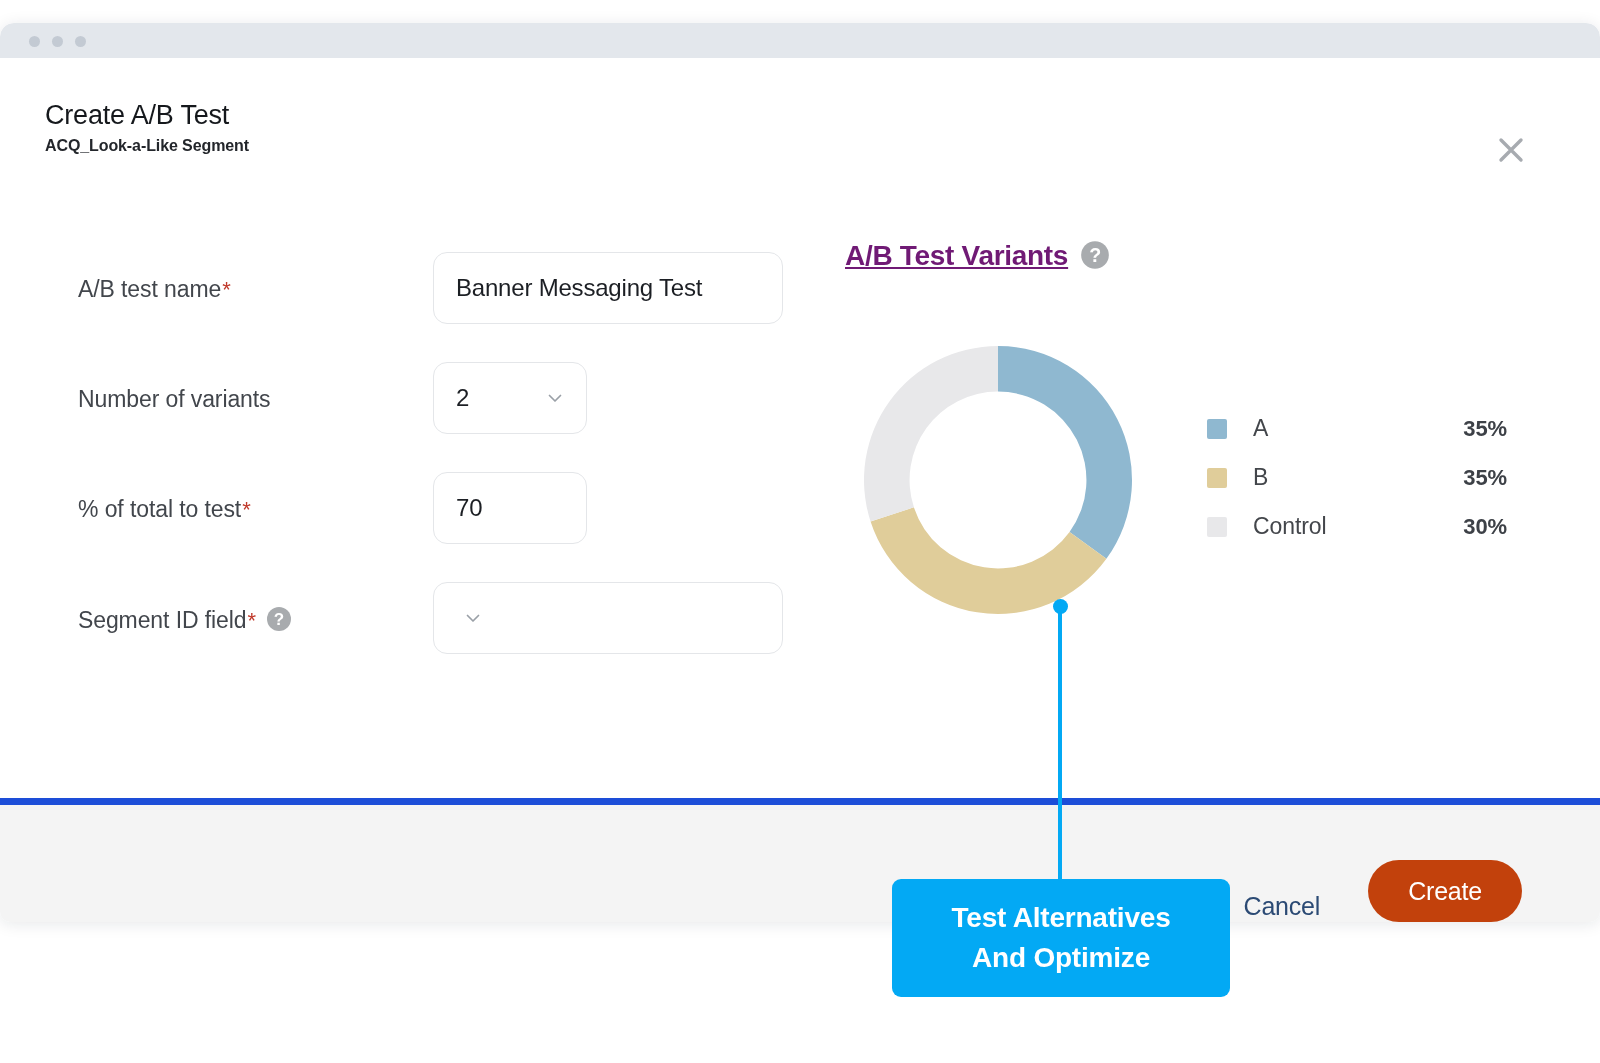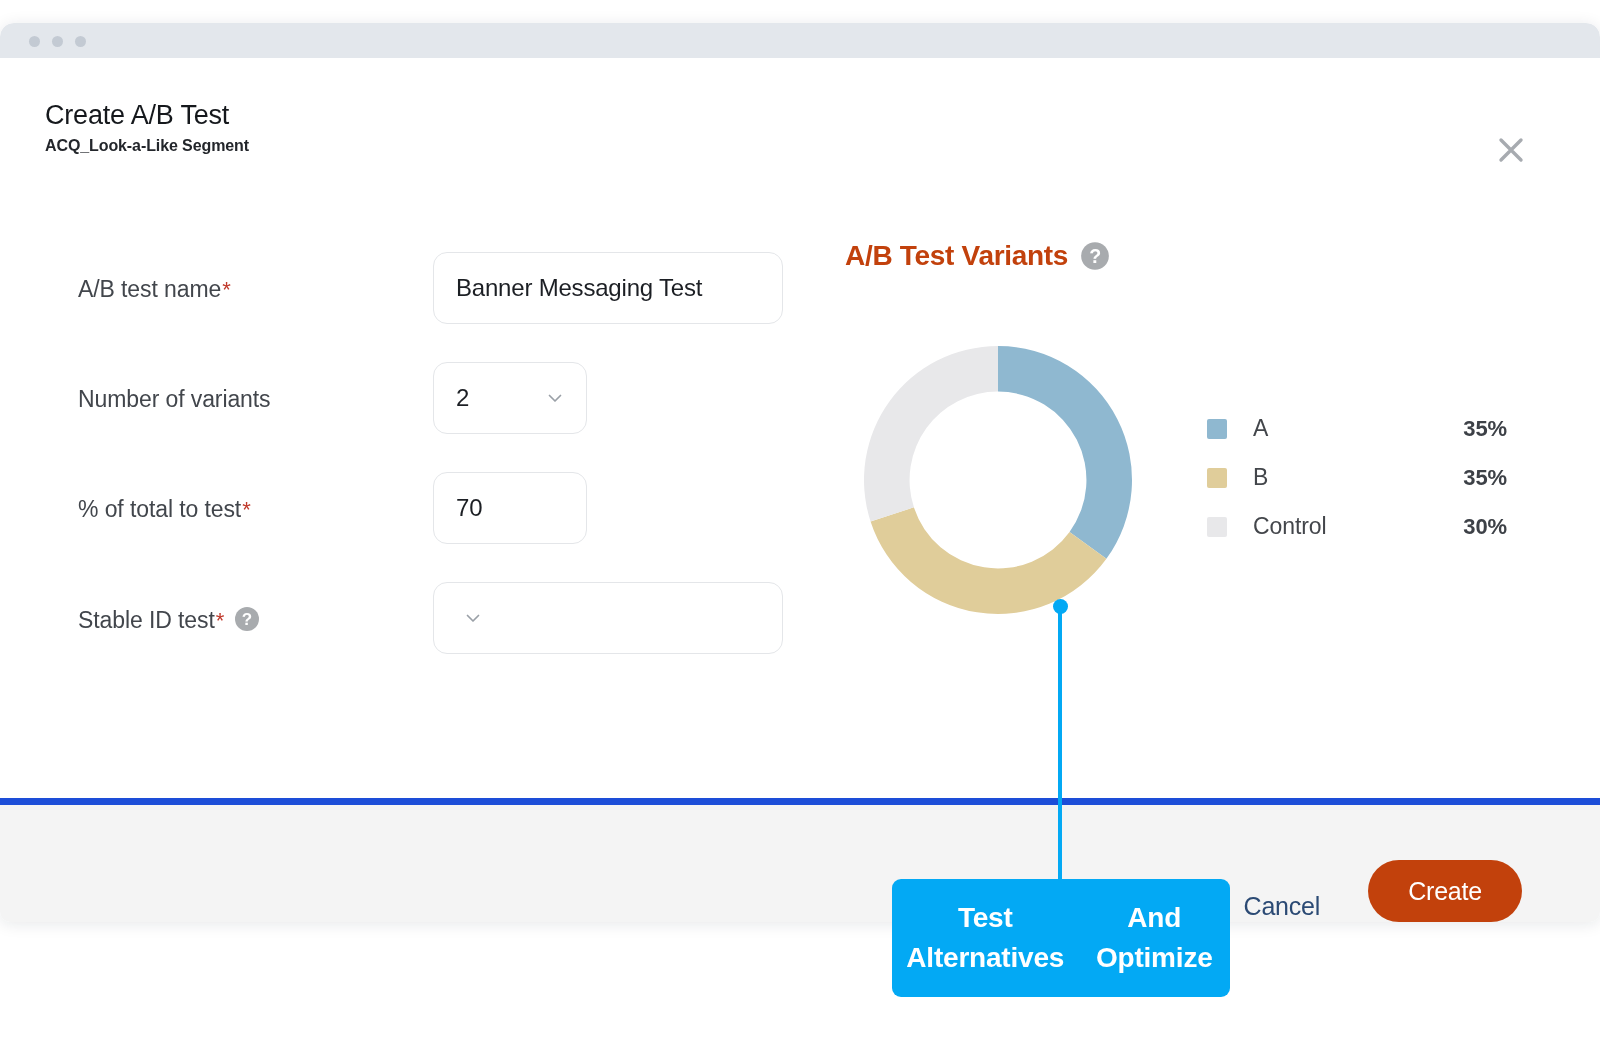--- a/index.html
+++ b/index.html
@@ -149,24 +149,24 @@
   
   #chart-panel {
     position: absolute;
     left: 845px;
     top: 182px;
     width: 700px;
   }
   #chart-title {
     font-size: 28px;
     font-weight: bold;
-    color: #c2410c;
+    color: #701a75;
     letter-spacing: -0.3px;
     display: flex;
-    align-items: center;
+    text-decoration: underline;
   }
   #chart-title .help-icon {
     width: 30px;
     height: 30px;
     margin-left: 12px;
     vertical-align: middle;
   }
   #donut-wrap {
     position: absolute;
     left: 13px;
@@ -268,21 +268,21 @@
   #callout-box {
     position: absolute;
     left: 892px;
     top: 879px;
     width: 338px;
     height: 118px;
     background: #03a9f4;
     border-radius: 9px;
     z-index: 21;
     display: flex;
-    flex-direction: row;
+    flex-direction: column;
     align-items: center;
     justify-content: center;
     color: #ffffff;
     font-size: 28px;
     font-weight: bold;
     line-height: 1.42;
     letter-spacing: -0.2px;
     text-align: center;
   }
 </style>
@@ -332,21 +332,21 @@
       </div>
 
       <div class="form-row">
         <div class="form-label"><span>% of total to test</span><span class="req-star">*</span></div>
         <div class="field narrow">
           <span class="value">70</span>
         </div>
       </div>
 
       <div class="form-row">
-        <div class="form-label"><span>Stable ID test</span><span class="req-star">*</span><span class="help-icon">
+        <div class="form-label"><span>Segment ID field</span><span class="req-star">*</span><span class="help-icon">
             <svg width="26" height="26" viewBox="0 0 26 26" aria-hidden="true">
               <circle cx="13" cy="13" r="12" fill="#a8abae"></circle>
               <text x="13" y="19" text-anchor="middle" font-size="17" font-family="Liberation Sans, sans-serif" font-weight="bold" fill="#ffffff">?</text>
             </svg>
           </span></div>
         <div class="field wide">
           <span class="chevron">
             <svg width="18" height="18" viewBox="0 0 18 18" aria-hidden="true">
               <path d="M3.5 6.5 L9 12 L14.5 6.5" stroke="#9aa0a7" stroke-width="1.7" fill="none" stroke-linecap="round" stroke-linejoin="round"></path>
             </svg>

